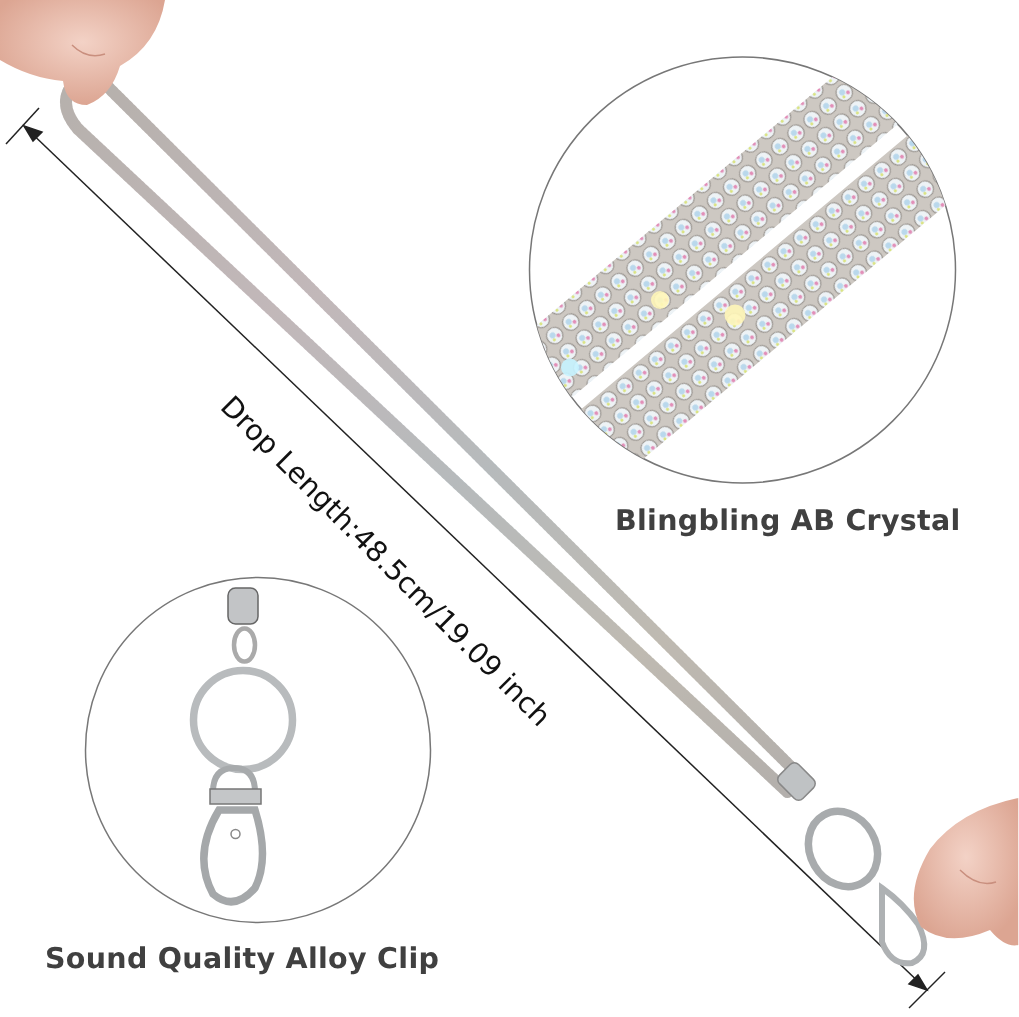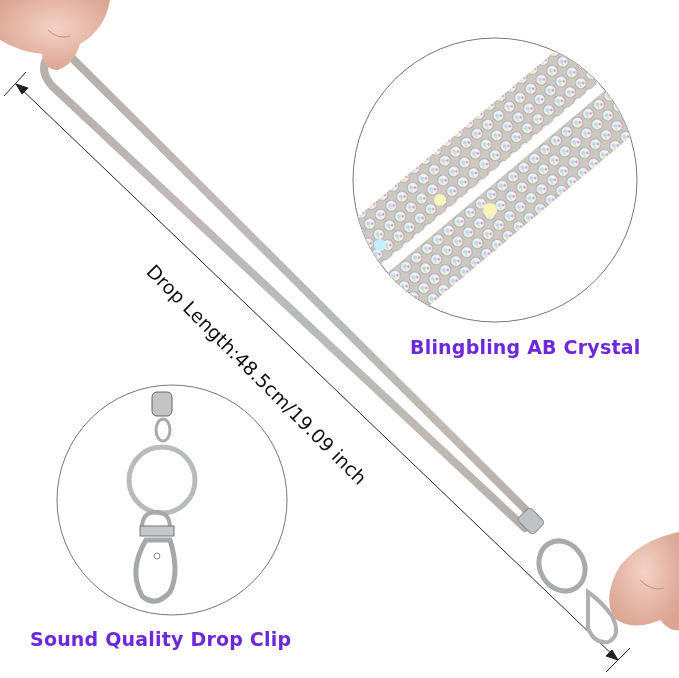--- a/index.html
+++ b/index.html
@@ -1,18 +1,18 @@
 <!DOCTYPE html>
 <html><head>
 <meta charset="utf-8">
 <style>
   html, body { margin:0; padding:0; background:#ffffff; }
   body { width:679px; height:678px; position:relative; overflow:hidden; font-family:"DejaVu Sans", sans-serif; }
   svg { position:absolute; left:0; top:0; }
-  .caption { position:absolute; font-family:"DejaVu Sans", sans-serif; font-weight:bold; color:#6d28d9; white-space:nowrap; }
+  .caption { position:absolute; font-family:"DejaVu Sans", sans-serif; font-weight:bold; color:#404040; white-space:nowrap; }
   .cap-crystal { left:410px; top:336px; font-size:19px; letter-spacing:0.2px; }
   .cap-clip { left:30px; top:628px; font-size:19px; letter-spacing:0.2px; }
   .dim-label { position:absolute; left:120px; top:366px; font-size:19px; color:#111; white-space:nowrap;
                transform-origin:0 0; transform: translate(38px,-106px) rotate(45deg); font-family:"DejaVu Sans", sans-serif; }
 </style>
 </head>
 <body>
 
 <svg width="679" height="678" viewBox="0 0 679 678">
   <defs>
@@ -90,13 +90,13 @@
     <circle cx="162" cy="480" r="33" fill="none" stroke="#b8bbbd" stroke-width="5"></circle>
     <path d="M142,528 q0,-16 14,-16 q14,0 14,16" fill="none" stroke="#a7aaac" stroke-width="4"></path>
     <rect x="140" y="526" width="34" height="10" fill="#c4c6c8" stroke="#777"></rect>
     <path d="M146,540 q-18,30 -4,56 q14,12 28,-4 q10,-20 0,-52 z" fill="none" stroke="#a5a8aa" stroke-width="5"></path>
     <circle cx="157" cy="556" r="3" fill="#fff" stroke="#888"></circle>
   </g>
 </svg>
 
 <div class="dim-label">Drop Length:48.5cm/19.09 inch</div>
 <div class="caption cap-crystal">Blingbling AB Crystal</div>
-<div class="caption cap-clip">Sound Quality Drop Clip</div>
+<div class="caption cap-clip">Sound Quality Alloy Clip</div>
 
 </body></html>

